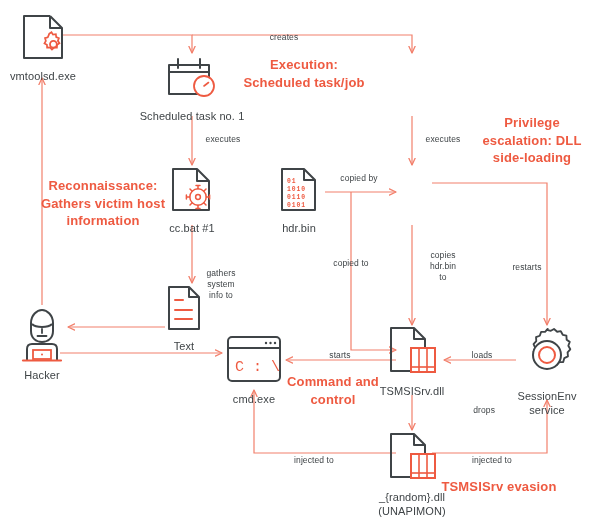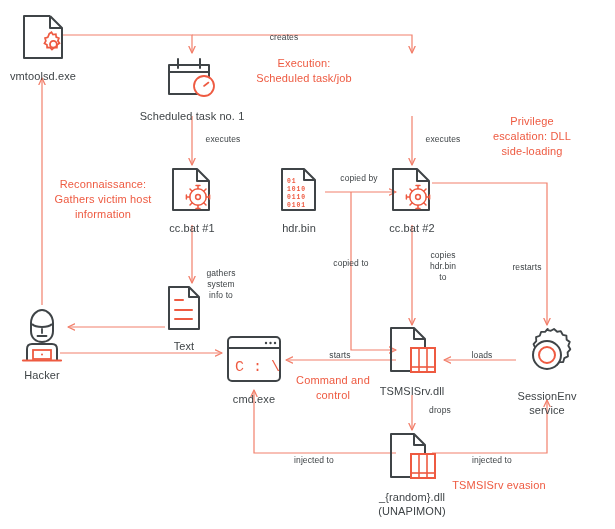--- a/index.html
+++ b/index.html
@@ -55,22 +55,22 @@
     color: #3f4447;
     text-align: center;
     line-height: 1.3;
     letter-spacing: 0.1px;
     white-space: pre-line;
     width: 110px;
     margin-left: -55px;
   }
   .phase-label {
     position: absolute;
-    font-size: 11px;
-    font-weight: normal;
+    font-size: 13px;
+    font-weight: bold;
     color: #ee5a41;
     text-align: center;
     line-height: 1.35;
     letter-spacing: 0.15px;
     white-space: pre-line;
     width: 150px;
     margin-left: -75px;
   }
 </style>
 </head>
@@ -178,36 +178,20 @@
           <text x="11" y="17">01</text>
           <text x="11" y="25">1010</text>
           <text x="11" y="33">0110</text>
           <text x="11" y="41">0101</text>
         </g>
       </svg>
     </span>
     <span class="caption">hdr.bin</span>
   </div>
 
-  <div class="node" style="left:412px; top:166px;">
-    <span class="glyph">
-      <svg width="50" height="50" viewBox="0 0 50 50">
-        <path d="M6,3 L30,3 L42,15 L42,44 L6,44 Z" fill="none" stroke="#3f4447" stroke-width="2" stroke-linejoin="round"></path>
-        <path d="M30,3 L30,15 L42,15" fill="none" stroke="#3f4447" stroke-width="2" stroke-linejoin="round"></path>
-        <g stroke="#ee5a41" stroke-width="1.5" fill="none" stroke-linecap="round">
-          <circle cx="31" cy="31" r="8.2" fill="#ffffff"></circle>
-          <circle cx="31" cy="31" r="2.4"></circle>
-          <path d="M31,22.8 L31,19.8 M31,39.2 L31,42.2 M22.8,31 L19.8,31 M39.2,31 L42.2,31
-                   M25.2,25.2 L23,23 M36.8,25.2 L39,23 M25.2,36.8 L23,39 M36.8,36.8 L39,39"></path>
-          <path d="M29,19.4 L33,19.4 M29,42.6 L33,42.6 M19.4,29 L19.4,33 M42.6,29 L42.6,33"></path>
-        </g>
-      </svg>
-    </span>
-    <span class="caption">cc.bat #2</span>
-  </div>
 
   <div class="node" style="left:184px; top:284px;">
     <span class="glyph">
       <svg width="44" height="50" viewBox="0 0 44 50">
         <path d="M7,3 L27,3 L37,13 L37,45 L7,45 Z" fill="none" stroke="#3f4447" stroke-width="2" stroke-linejoin="round"></path>
         <path d="M27,3 L27,13 L37,13" fill="none" stroke="#3f4447" stroke-width="2" stroke-linejoin="round"></path>
         <g stroke="#ee5a41" stroke-width="2" stroke-linecap="round">
           <path d="M13,16 L21,16"></path>
           <path d="M13,26 L30,26"></path>
           <path d="M13,35 L30,35"></path>
@@ -317,21 +301,21 @@
   <div class="edge-label" style="left:221px; top:240px;margin-top:28px;">gathers
 system
 info to</div>
 
   <div class="edge-label" style="left:527px; top:262px;">restarts</div>
 
   <div class="edge-label" style="left:340px; top:350px;">starts</div>
 
   <div class="edge-label" style="left:482px; top:350px;">loads</div>
 
-  <div class="edge-label" style="left:440px; top:405px;">drops</div>
+  <div class="edge-label" style="left:440px; top:405px;text-align:right;">drops</div>
 
   <div class="edge-label" style="left:314px; top:455px;">injected to</div>
 
   <div class="edge-label" style="left:492px; top:455px;">injected to</div>
 
   <div class="phase-label" style="left:304px; top:56px;">Execution:
 Scheduled task/job</div>
 
   <div class="phase-label" style="left:532px; top:114px;">Privilege
 escalation: DLL

